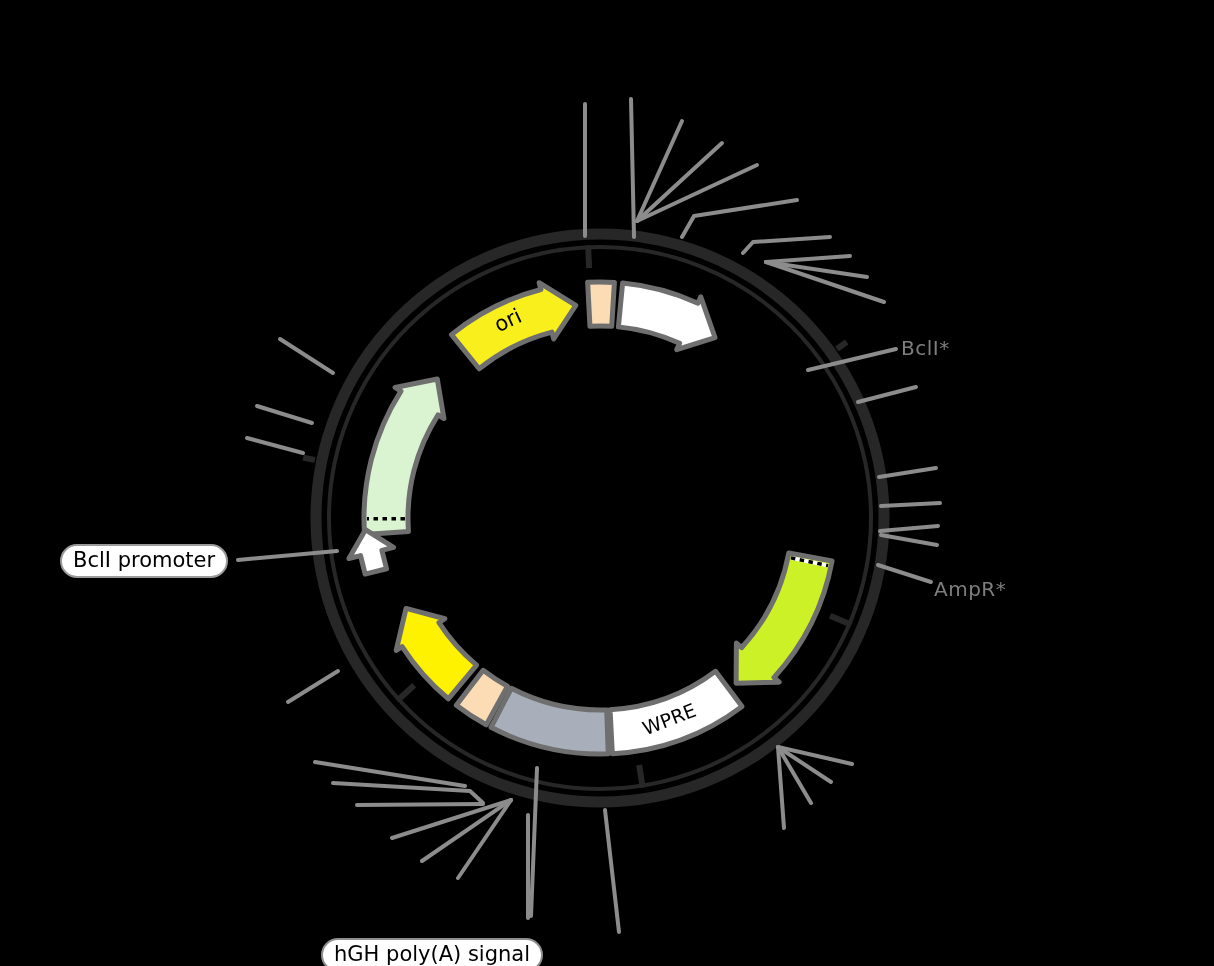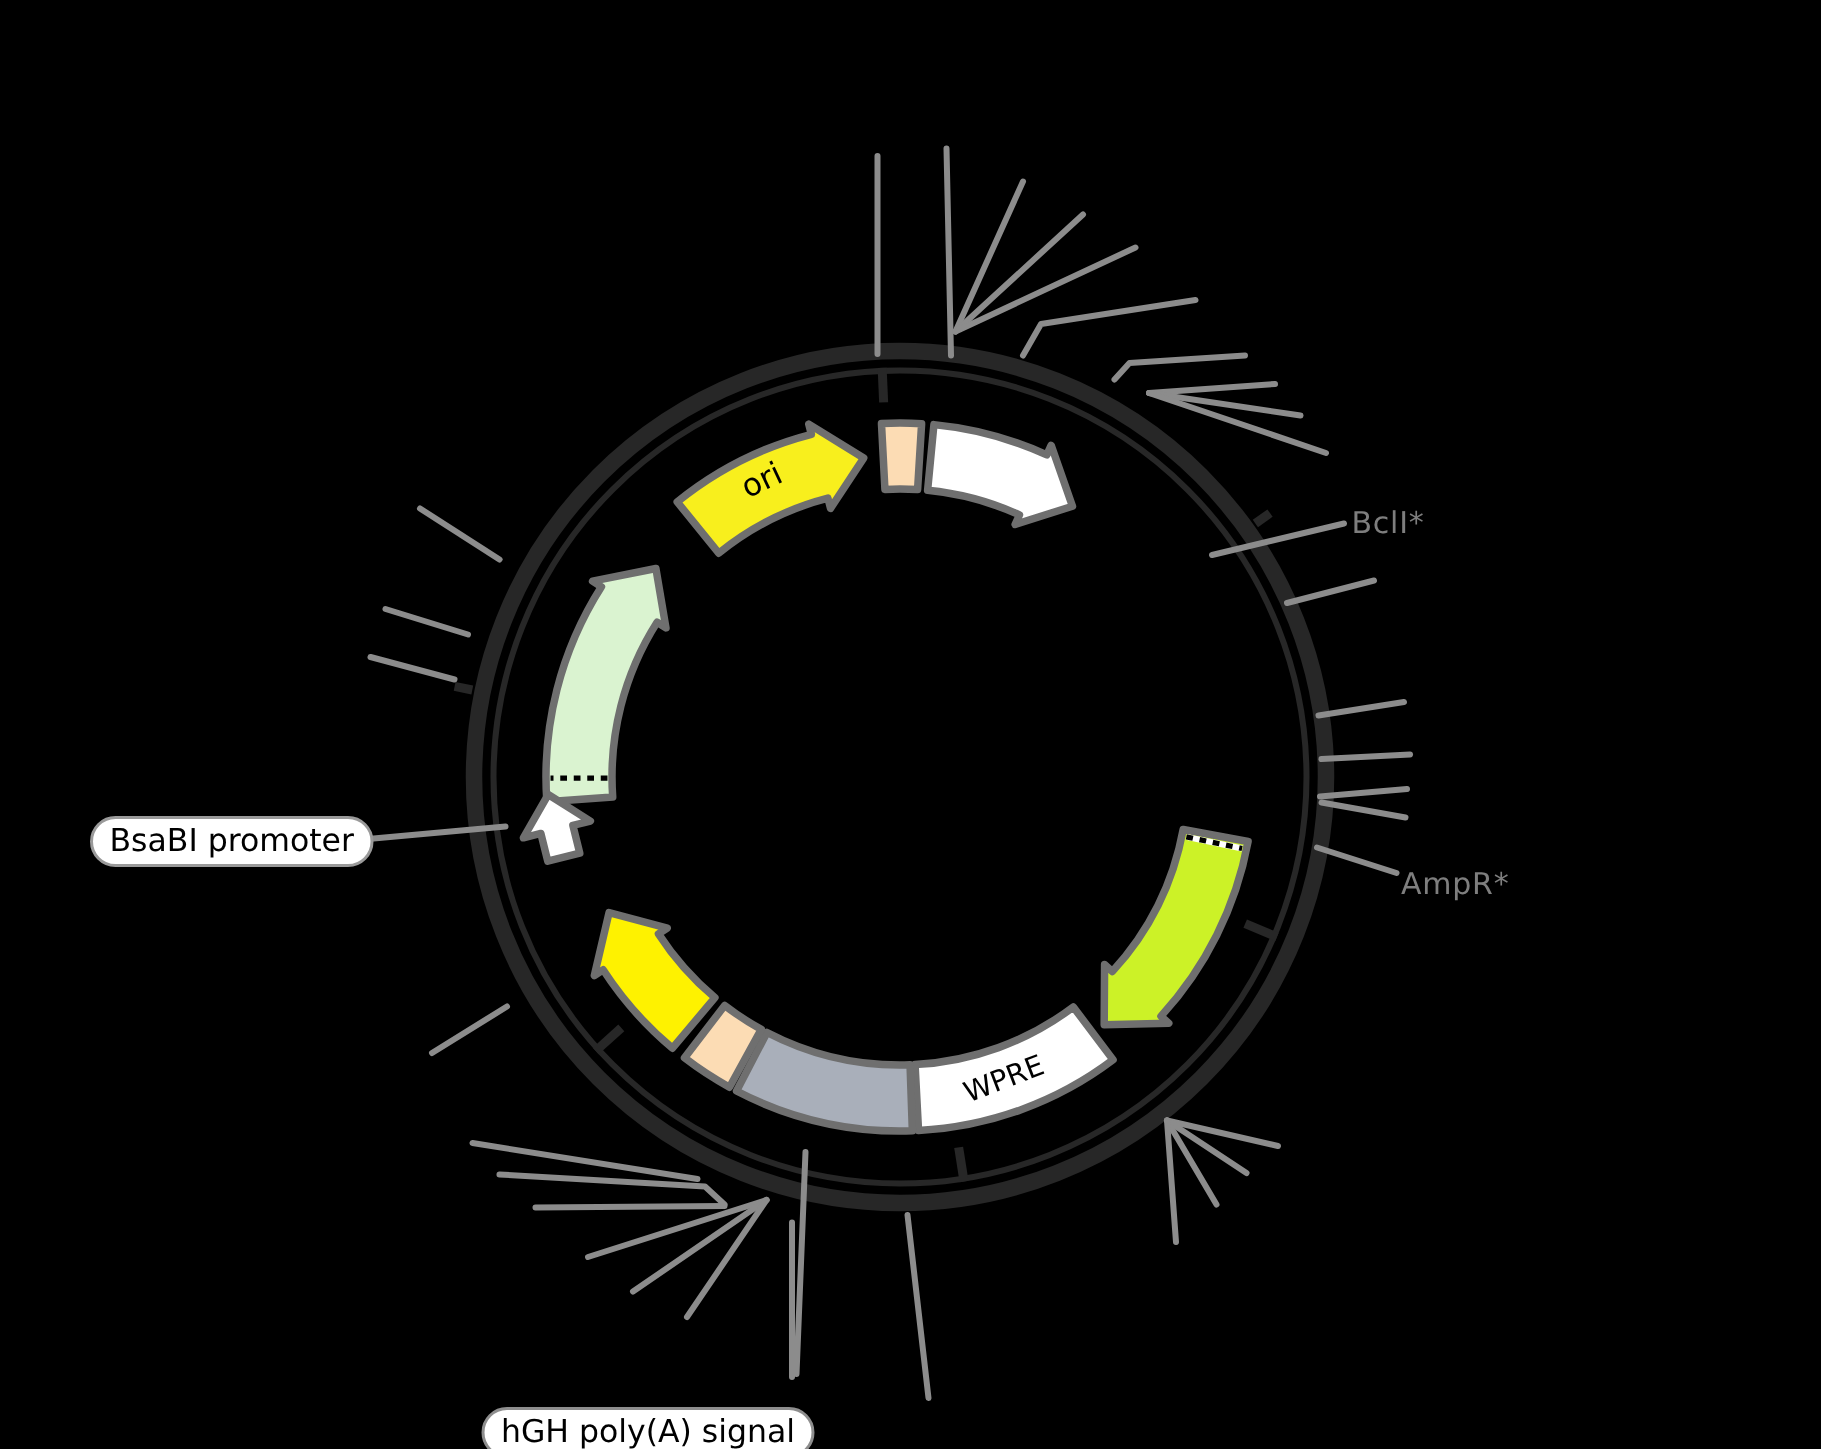--- a/index.html
+++ b/index.html
@@ -90,16 +90,16 @@
         <path d="M364.57488413868145,534.4625278036136 A236,236 0 0 1 400.959618788159,391.19729243014956 L395.05587866746873,387.4361951717218 L437.27312336159343,379.01811765734067 L443.97258252461614,418.5995724558376 L438.06884240392594,414.8384751974098 A192,192 0 0 0 408.46770235011377,531.3932429588721 Z" fill="#daf3d0" stroke="#6f6f6f" stroke-width="5" stroke-linejoin="round"></path>
         <line x1="405.0011880067309" y1="518.6806770259686" x2="367.0014195157348" y2="518.8133217797471" stroke="#000000" stroke-width="3.5" stroke-dasharray="4.5 4.5"></line>
       </g>
       <path d="M-11,20 L-11,1 L-23,1 L0,-23 L23,1 L11,1 L11,20 Z" fill="#ffffff" stroke="#6f6f6f" stroke-width="5" stroke-linejoin="round" transform="translate(371,552) rotate(-14)"></path>
     </svg>
 
   <div class="enzyme-label" id="lbl-bcli" style="left: 901px; top: 336px;">BclI*</div>
 
   <div class="enzyme-label" id="lbl-bsabi" style="left: 934px; top: 577px;">AmpR*</div>
 
-  <div class="boxed-label" id="lbl-ampr" style="left: 60px; top: 544px; background: rgb(255, 255, 255); border-color: rgb(154, 154, 154);">BsaBI promoter</div>
+  <div class="boxed-label" id="lbl-ampr" style="left: 60px; top: 544px; background: rgb(255, 255, 255); border-color: rgb(154, 154, 154);">BclI promoter</div>
 
   <div class="boxed-label" id="lbl-hgh" style="left: 321px; top: 938px; background: #ffffff; border-color: rgb(142, 142, 142);">hGH poly(A) signal</div>
 </div>
 
 </body></html>

